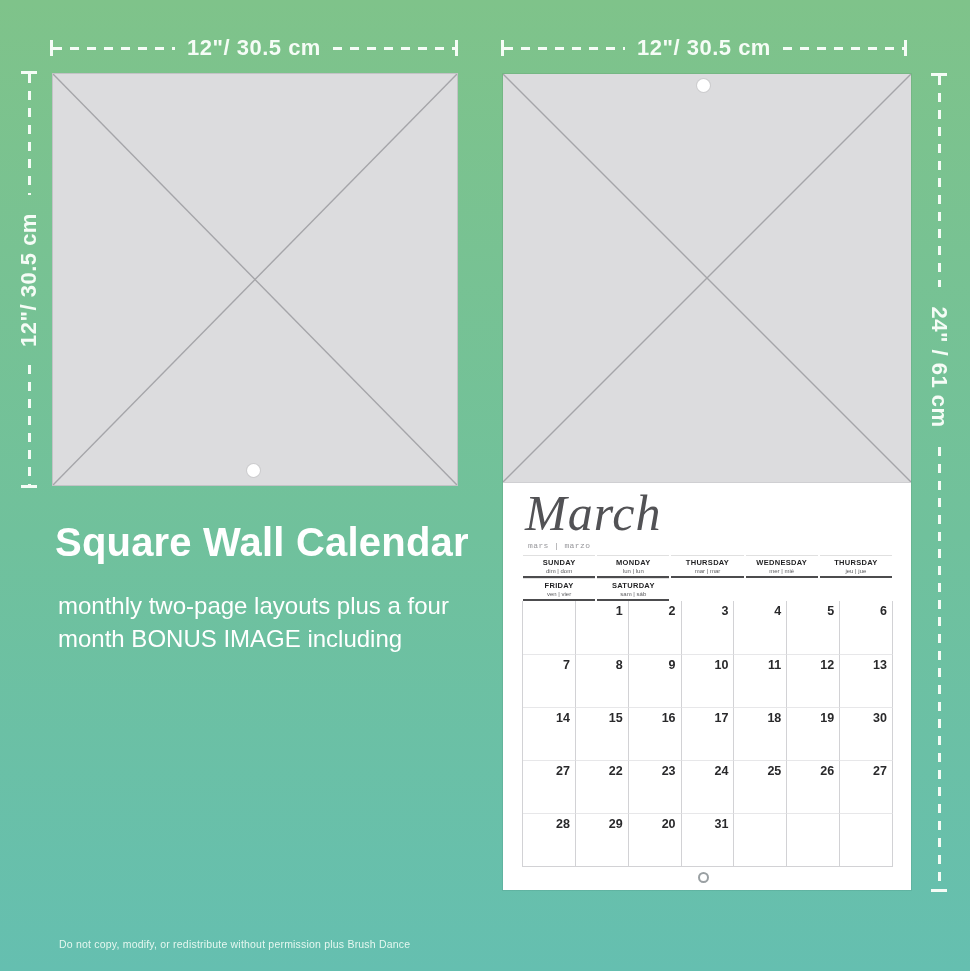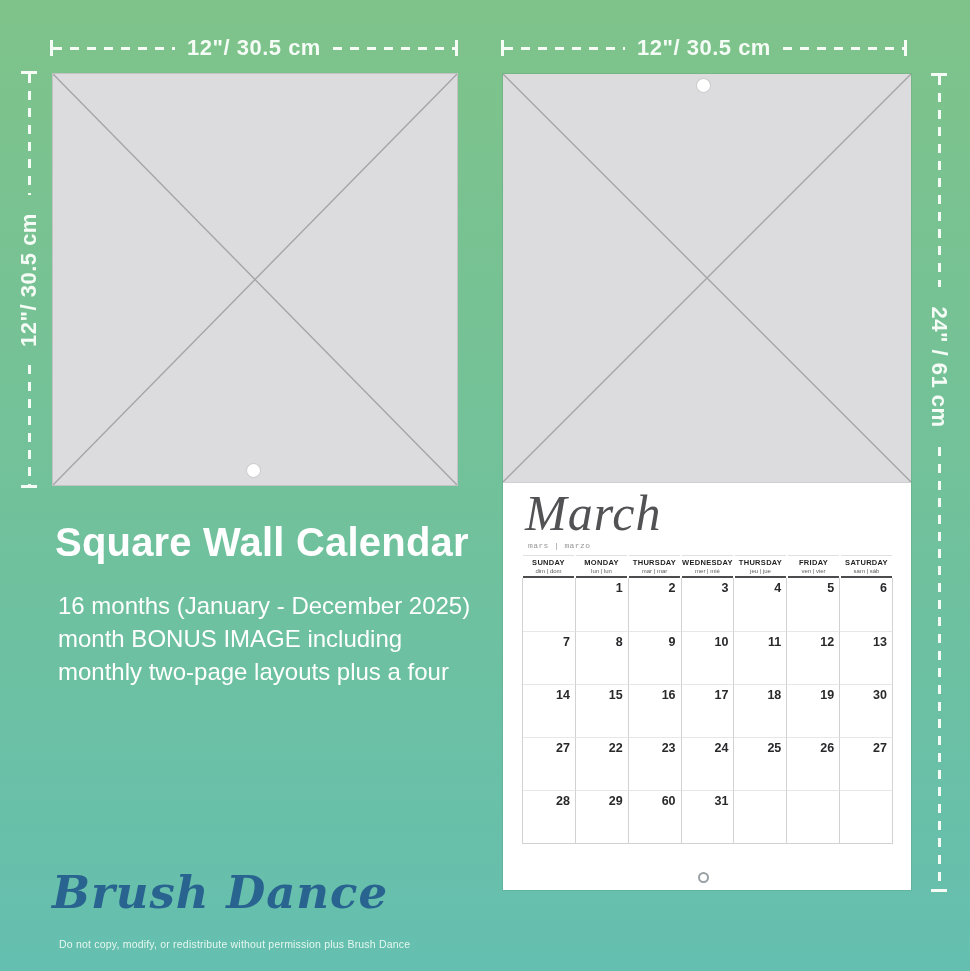--- a/index.html
+++ b/index.html
@@ -27,21 +27,21 @@
   .square-ph{position:absolute; left:52px; top:73px; width:406px; height:413px;}
   .hole-solid{position:absolute; width:13px; height:13px; border-radius:50%; background:#ffffff; box-shadow:0 0 0 1px rgba(0,0,0,.07);}
   .hole-ring{position:absolute; width:11px; height:11px; border-radius:50%; background:#fff; border:2px solid #9aa0a3; box-sizing:border-box;}
   
   .cal-page{position:absolute; left:503px; top:74px; width:408px; height:816px; background:#ffffff; box-shadow:0 0 0 1px rgba(0,0,0,.06);}
   .cal-image{position:absolute; left:0; top:0; right:0; height:409px;}
   .cal-month{position:absolute; left:22px; top:414px;}
   .cal-month-title{font-family:"Liberation Serif", serif; font-style:italic; font-weight:400; font-size:50px; line-height:1; color:#525255; letter-spacing:1px;}
   .cal-month-sub{font-size:8px; color:#97979b; margin-top:3px; margin-left:3px; letter-spacing:.4px;font-family:Liberation Mono, monospace;}
   .cal-table{position:absolute; left:19px; right:18px; top:481px;}
-  .cal-head{display:grid; grid-template-columns:repeat(7,1fr);}
+  .cal-head{display:grid; grid-template-columns:repeat(5,1fr);}
   .cal-head-cell{margin:0 1px; padding:2px 0 2px; text-align:center; border-top:1px solid #e0e0e0; border-bottom:2px solid #4c4c4e;}
   .dayname{font-size:7.5px; font-weight:700; color:#1f1f21; letter-spacing:.3px;}
   .daysub{font-size:6px; color:#5b5b5e; margin-top:1px;}
   .cal-grid{display:grid; grid-template-columns:repeat(7,1fr); grid-auto-rows:53px; border-left:1px solid #d2d2d5; border-bottom:1px solid #d2d2d5;}
   .cal-cell{border-right:1px solid #d2d2d5; border-top:1px solid #e7e7e9; text-align:right; padding:3px 5px 0 0; box-sizing:border-box; font-size:12.5px; font-weight:700; color:#29292b;}
   .cal-grid .cal-cell:nth-child(-n+7){border-top:none;}
   
   .product-title{position:absolute; left:55px; top:520px; font-size:40px; font-weight:600; color:#ffffff; letter-spacing:.2px;}
   .product-desc{position:absolute; left:58px; top:589px; font-size:24px; line-height:33px; color:#ffffff;}
   .logo{position:absolute; left:52px; top:866px; font-family:"DejaVu Serif", serif; font-style:italic; font-weight:700; font-size:45px; color:#28648f; letter-spacing:1px;}
@@ -165,36 +165,34 @@
         <div class="cal-cell">30</div>
         <div class="cal-cell">27</div>
         <div class="cal-cell">22</div>
         <div class="cal-cell">23</div>
         <div class="cal-cell">24</div>
         <div class="cal-cell">25</div>
         <div class="cal-cell">26</div>
         <div class="cal-cell">27</div>
         <div class="cal-cell">28</div>
         <div class="cal-cell">29</div>
-        <div class="cal-cell">60</div>
+        <div class="cal-cell">20</div>
         <div class="cal-cell">31</div>
         <div class="cal-cell"></div>
         <div class="cal-cell"></div>
         <div class="cal-cell"></div>
       </div>
     </div>
 
     <span class="hole-ring" style="left:195px; bottom:7px;"></span>
   </div>
 
   <div class="product-title">Square Wall Calendar</div>
   <div class="product-desc">
-    <div>16 months (January - December 2025)</div>
+    <div>monthly two-page layouts plus a four</div>
     <div>month BONUS IMAGE including</div>
-    <div>monthly two-page layouts plus a four</div>
   </div>
 
-  <div class="logo">Brush Dance</div>
   <div class="copyright">
     <div>Do not copy, modify, or redistribute without permission plus Brush Dance</div>
   </div>
 
 </div>
 
 </body></html>

